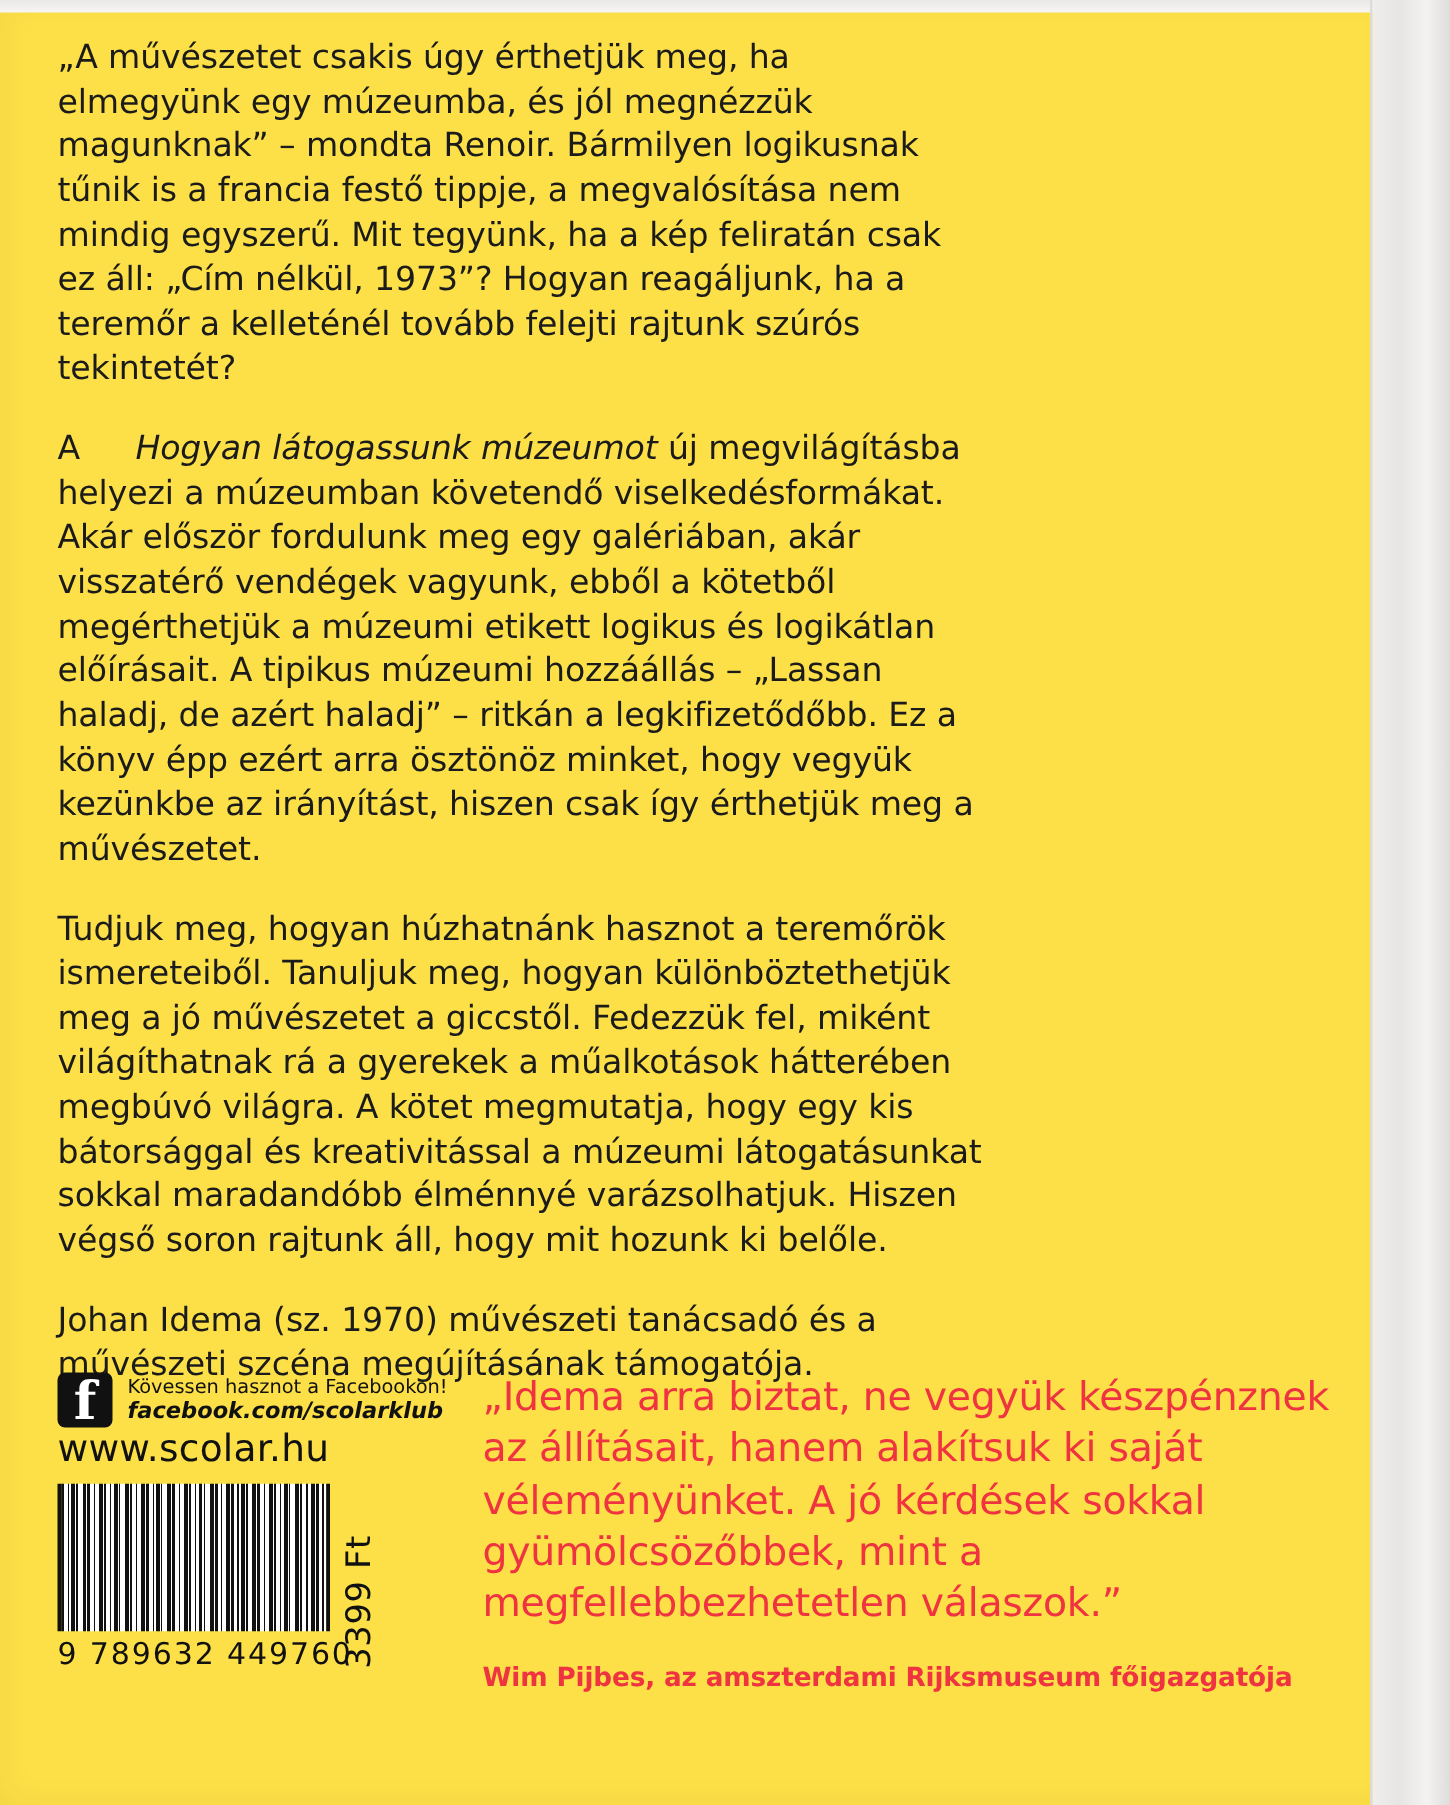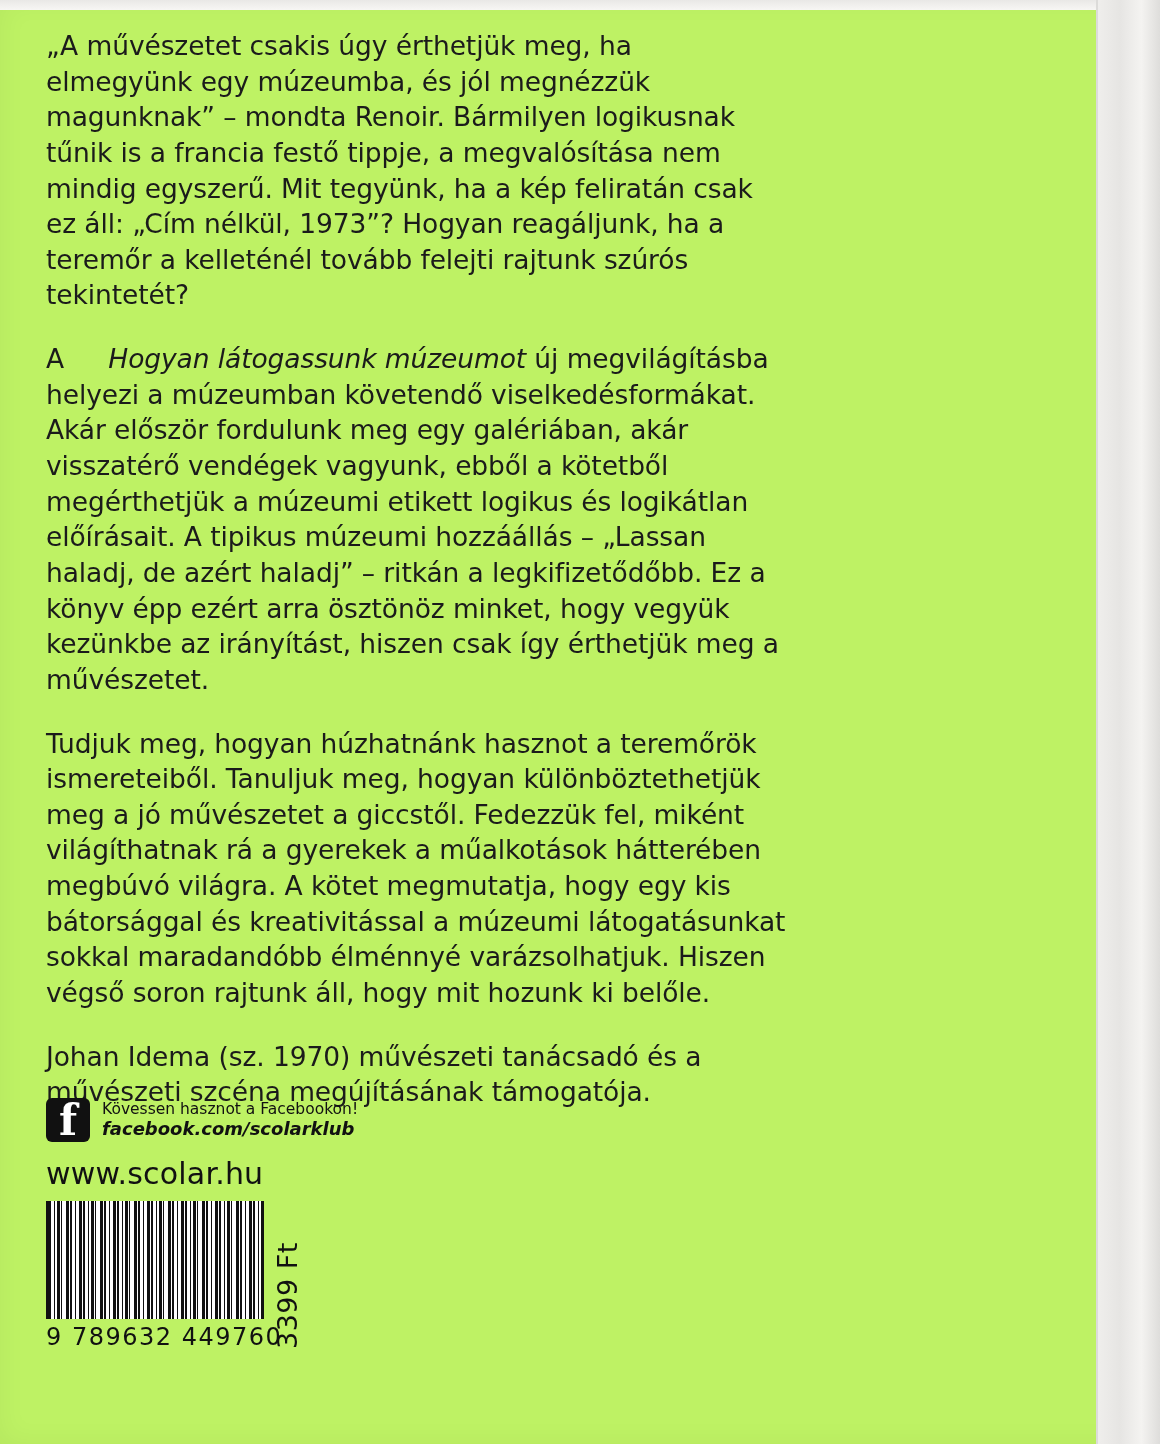--- a/index.html
+++ b/index.html
@@ -7,21 +7,21 @@
     padding: 0;
     background: #ffffff;
   }
   body {
     font-family: "DejaVu Sans", "Liberation Sans", sans-serif;
   }
   #page {
     position: relative;
     width: 1160px;
     height: 1444px;
-    background: #bef264;
+    background: #fde047;
     overflow: hidden;
   }
   
   #page::before {
     content: "";
     position: absolute;
     top: 0; left: 0;
     width: 1160px; height: 1444px;
     box-shadow: inset 0 0 28px rgba(0,0,0,0.05);
     pointer-events: none;
@@ -112,21 +112,20 @@
     font-size: 15.5px;
     color: #111;
   }
   .fb-text .l2 {
     font-size: 18px;
     color: #111;
     font-style: italic;
     font-weight: bold;
   }
   .web {
-    margin-top: 14px;
     font-size: 30px;
     color: #111;
     letter-spacing: 0.2px;
   }
   .barcode-wrap {
     margin-top: 10px;
     display: flex;
     flex-direction: row;
     align-items: flex-start;
   }
@@ -225,17 +224,21 @@
 
         <div class="barcode-wrap">
           <div class="barcode">
             <div class="bars"></div>
             <div class="isbn">9 789632 449760</div>
           </div>
           <div class="price">3399 Ft</div>
         </div>
       </div>
 
+      <div class="right-col">
+        <p class="quote">„Idema arra biztat, ne vegyük készpénznek az állításait, hanem alakítsuk ki saját véleményünket. A jó kérdések sokkal gyümölcsözőbbek, mint a megfellebbezhetetlen válaszok.”</p>
+        <div class="quote-attr">Wim Pijbes, az amszterdami Rijksmuseum főigazgatója</div>
+      </div>
 
     </div>
   </div>
 
 </div>
 
 </body></html>

